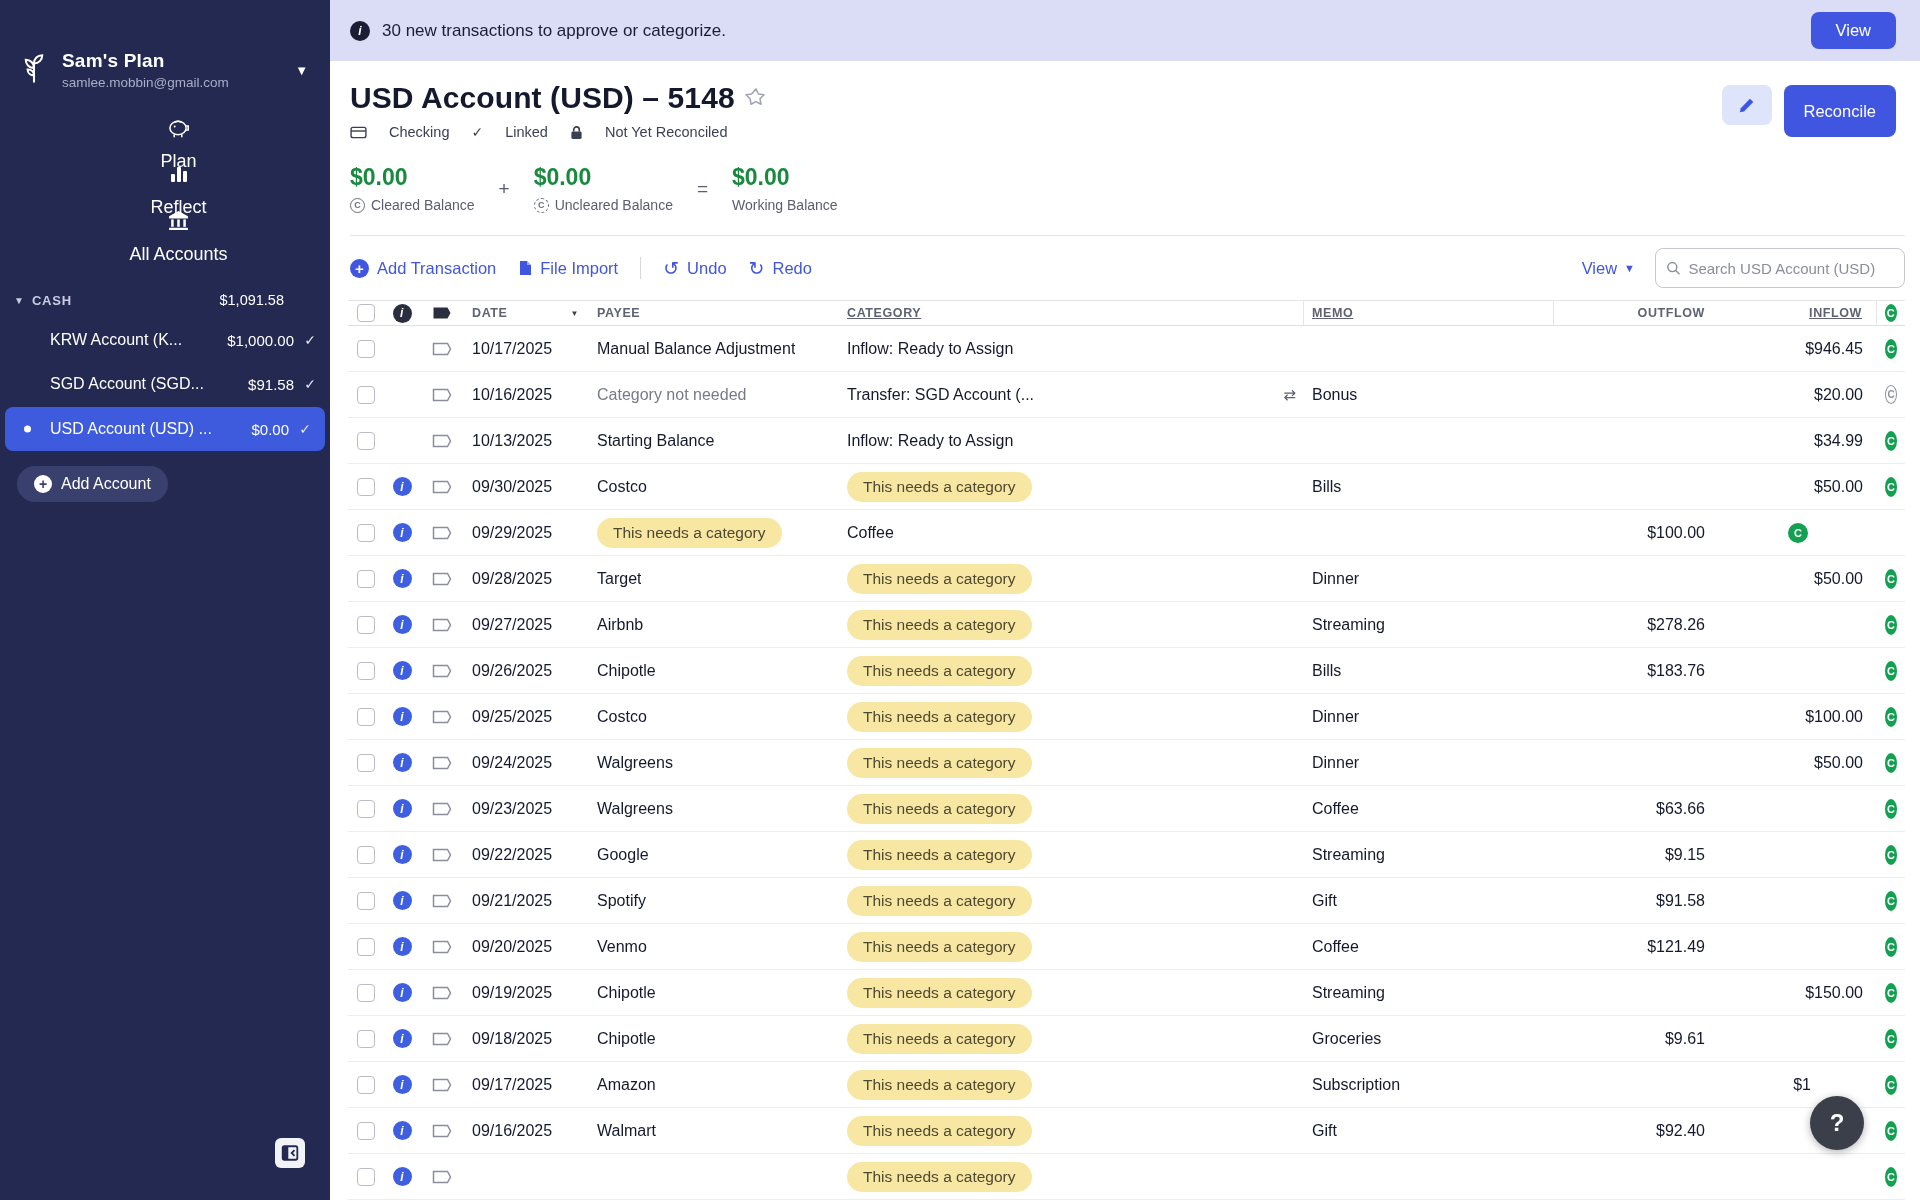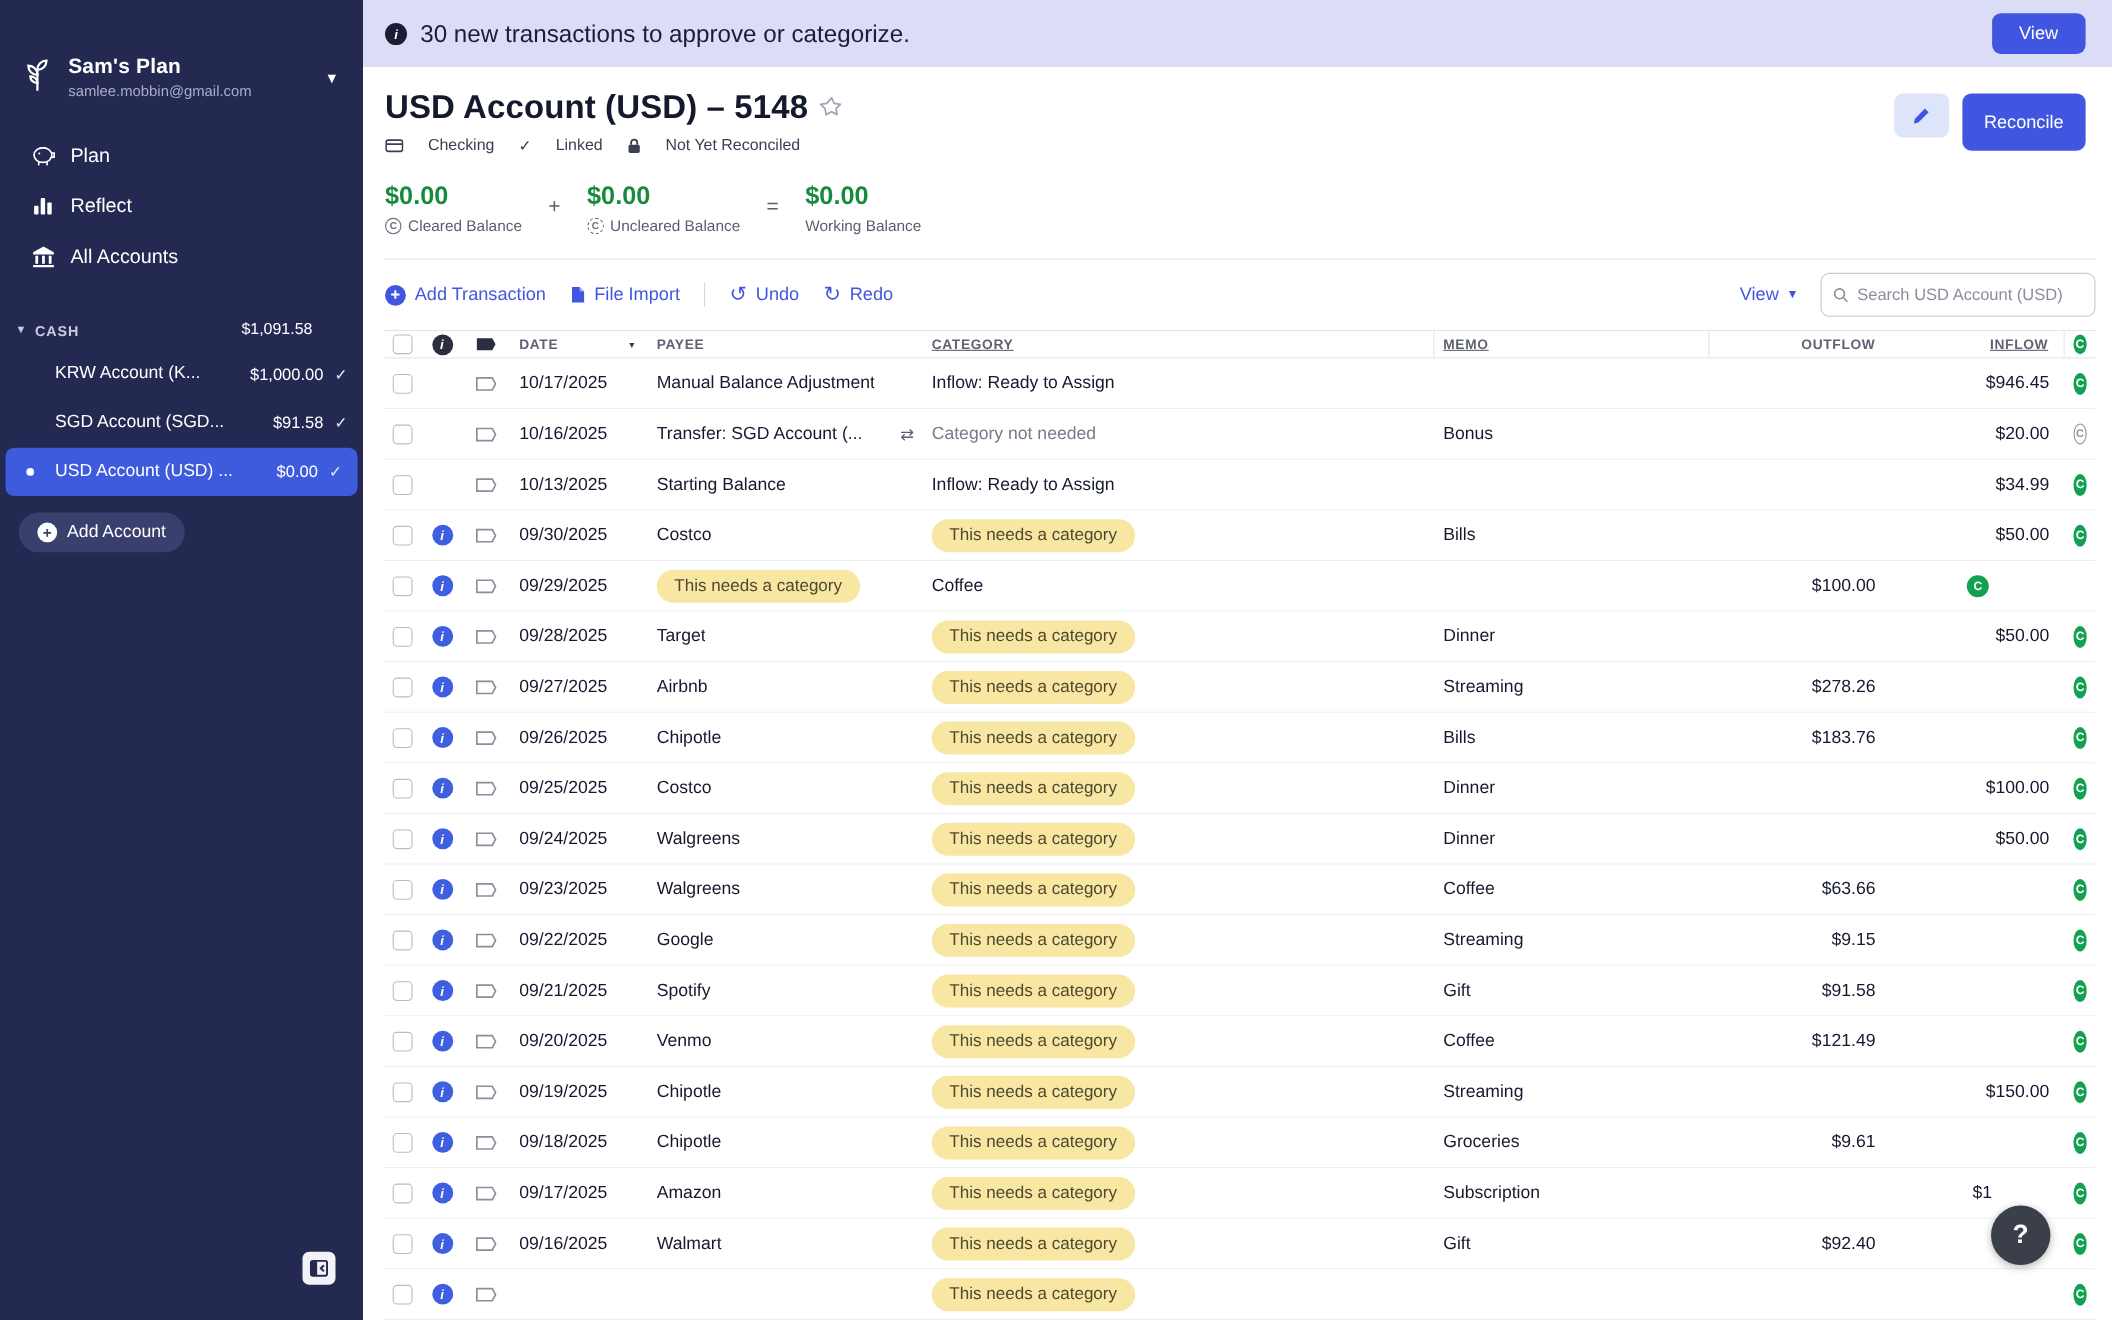--- a/index.html
+++ b/index.html
@@ -13,42 +13,42 @@
   .app{width:1920px; height:1200px; display:flex; overflow:hidden;}
 
   
   .sidebar{width:330px; min-width:330px; height:100%; background:var(--sidebar-bg); color:#fff; position:relative;}
   .plan-switcher{display:flex; align-items:center; padding:18px 20px 14px 18px; gap:12px; cursor:pointer;margin-top:32px;}
   .plan-meta{display:flex; flex-direction:column; gap:3px; flex:1; min-width:0;}
   .plan-name{font-size:19px; font-weight:700; letter-spacing:.2px;}
   .plan-email{font-size:13.5px; color:#A9ADC8;}
   .chev-down{font-size:13px; color:#fff; margin-right:2px;}
   .nav{margin-top:14px; display:flex; flex-direction:column;}
-  .nav-item{display:flex; align-items:center; gap:13px; height:46px; padding-left:27px; font-size:18px; font-weight:500; cursor:pointer;}
+  .nav-item{display:flex; align-items:center; gap:13px; height:46px; padding-left:27px; font-size:18px; font-weight:500; cursor:pointer;flex-direction:column;}
   .nav-ic{width:24px; display:flex; justify-content:center;}
   .section-row{display:flex; align-items:center; margin-top:26px; height:36px; padding:0 46px 0 14px; cursor:pointer;}
   .section-chev{font-size:10px; color:#C9CCE2; margin-right:8px;}
   .section-label{font-size:13px; font-weight:700; letter-spacing:.8px; color:#C9CCE2;}
   .section-total{margin-left:auto; font-size:14.5px; color:#fff;}
   .acct{display:flex; align-items:center; height:44px; padding:0 12px 0 50px; font-size:16px; cursor:pointer; position:relative;}
   .acct.selected{background:var(--selected); border-radius:8px; margin:1px 5px; padding-left:45px;}
   .acct .dot{display:none;}
   .acct.selected .dot{display:block; position:absolute; left:19px; top:50%; transform:translateY(-50%); width:7px; height:7px; border-radius:50%; background:#fff;}
   .acct-name{flex:1; min-width:0; white-space:nowrap; overflow:hidden;}
   .acct-bal{font-size:15px; margin-right:8px;}
   .acct-check{font-size:14px; color:#E7E9F5; width:16px; text-align:center;}
   .add-acct{display:inline-flex; align-items:center; gap:9px; margin:14px 0 0 17px; background:#3A406E; border:none; color:#fff; font-family:inherit; font-size:16px; padding:9px 17px; border-radius:20px; cursor:pointer;}
   .add-acct-plus{width:18px; height:18px; border-radius:50%; background:#fff; color:#3A406E; font-size:14px; font-weight:700; display:flex; align-items:center; justify-content:center; line-height:1;}
   .collapse-btn{position:absolute; right:25px; bottom:32px; width:30px; height:30px; background:#F2F3F7; border:none; border-radius:6px; display:flex; align-items:center; justify-content:center; cursor:pointer;}
 
   
   .main{flex:1; display:flex; flex-direction:column; min-width:0;}
   .banner{height:61px; background:var(--banner-bg); display:flex; align-items:center; padding:0 24px 0 20px; gap:12px;}
   .banner-info{width:20px; height:20px; min-width:20px; border-radius:50%; background:#1A1D33; color:#fff; font-size:12px; font-weight:700; font-style:italic; display:flex; align-items:center; justify-content:center;}
-  .banner-text{font-size:22px; color:#1A1D33;}
+  .banner-text{font-size:17px; color:#1A1D33;}
   .banner-view{margin-left:auto; background:var(--accent); color:#fff; border:none; font-family:inherit; font-size:16.5px; font-weight:500; padding:9px 25px; border-radius:8px; cursor:pointer;}
 
   .content{flex:1; min-height:0; overflow:hidden; display:flex; flex-direction:column;}
   .page-head{display:flex; align-items:flex-start; padding:20px 24px 0 20px;}
   .title-wrap{flex:1; min-width:0;}
   .title-row{display:flex; align-items:center; gap:10px;}
   .page-title{font-size:30px; font-weight:700; color:#15192E; letter-spacing:.1px;}
   .star{margin-top:2px; cursor:pointer;}
   .tags{display:flex; align-items:center; gap:22px; margin-top:9px;}
   .tag{display:flex; align-items:center; gap:22px; font-size:14.5px; color:#3A3F52;}
@@ -377,25 +377,25 @@
                 <span class="cb"></span>
               </div>
               <div class="td c-info"></div>
               <div class="td c-flag">
                 <svg viewBox="0 0 20 14" width="20" height="14">
                   <path d="M1.5 1.5H15.5L18.5 7 15.5 12.5H1.5Z" fill="none" stroke="#8A8E9C" stroke-width="1.5"></path>
                 </svg>
               </div>
               <div class="td">10/16/2025</div>
               <div class="td">
+                <span class="cat-muted">Category not needed</span>
+              </div>
+              <div class="td">
                 <span class="payee-text">Transfer: SGD Account (...</span>
                 <span class="transfer-icon">⇄</span>
-              </div>
-              <div class="td">
-                <span class="cat-muted">Category not needed</span>
               </div>
               <div class="td">Bonus</div>
               <div class="td right"></div>
               <div class="td right c-in">$20.00</div>
               <div class="td c-clr">
                 <span class="unclr-ic">C</span>
               </div>
             </div>
             <div class="tr">
               <div class="td c-cb">

